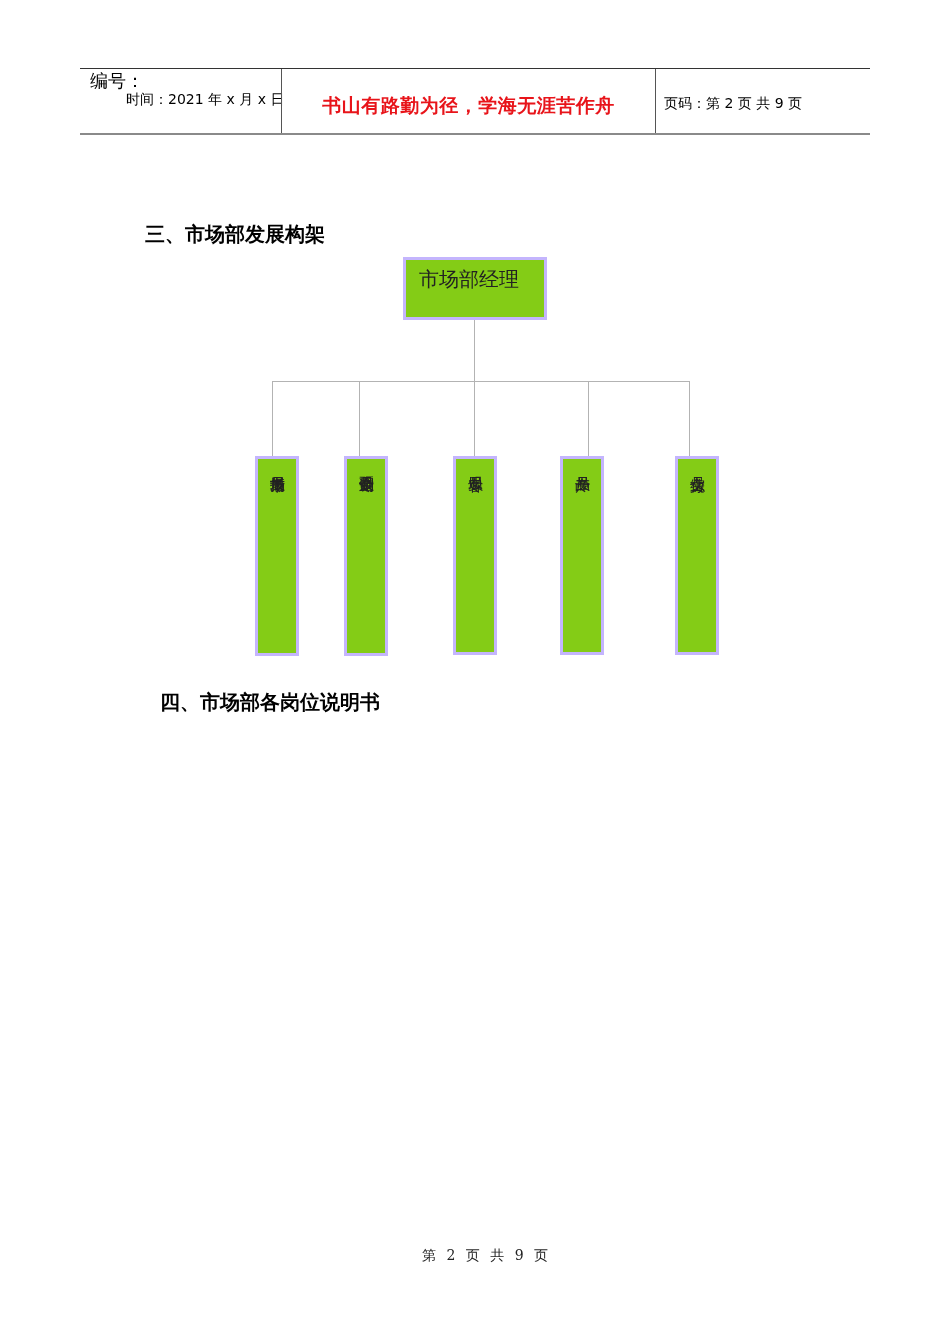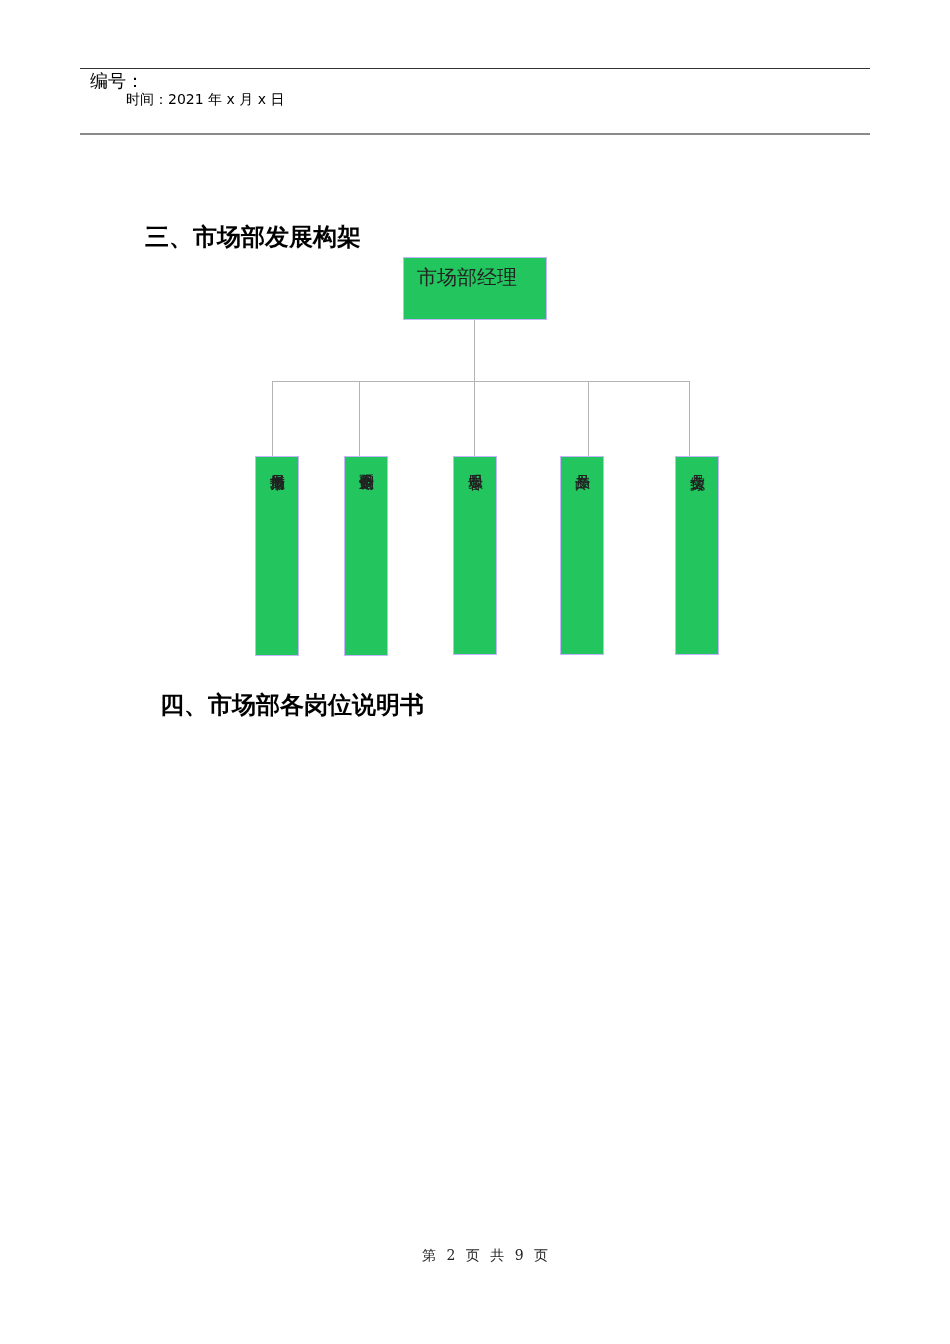--- a/index.html
+++ b/index.html
@@ -9,40 +9,46 @@
                     border-top: 1px solid #333; border-bottom: 2px solid #8a8a8a; box-sizing: border-box; }
     .hcell { position: absolute; top: 0; bottom: 0; }
     .hcell.left { left: 0; width: 201px; }
     .hcell.mid { left: 201px; width: 373px; border-left: 1px solid #555; border-right: 1px solid #555; }
     .hcell.right { left: 575px; right: 0; }
     .hl1 { position: absolute; left: 10px; top: 3px; font-size: 18px; line-height: 17px; }
     .hl2 { position: absolute; left: 10px; top: 22px; font-size: 14px; line-height: 17px; white-space: nowrap; margin-left: 36px; }
     .motto { position: absolute; left: 0; right: 0; top: 24px; text-align: center; color: #e8141a;
              font-size: 19px; font-weight: bold; letter-spacing: 0.5px; white-space: nowrap; }
     .pageinfo { position: absolute; left: 9px; top: 26px; font-size: 14px; white-space: nowrap; }
-    .h-section { position: absolute; left: 145px; font-size: 24px; font-weight: bold; white-space: nowrap;
+    .h-section { position: absolute; left: 145px; font-size: 20px; font-weight: bold; white-space: nowrap;
                  font-family: "DejaVu Sans", sans-serif; }
-    .box { position: absolute; border: 1px solid #c4b5fd; box-sizing: border-box; background: #22c55e; }
+    .box { position: absolute; border: 3px solid #c4b5fd; box-sizing: border-box; background: #84cc16; }
     .mgr-text { position: absolute; left: 13px; top: 6px; font-size: 20px; white-space: nowrap;
                 font-family: "DejaVu Serif", "Liberation Serif", serif; color: #222; }
     .vtext { position: absolute; left: 0; right: 0; top: 6px; text-align: center; font-size: 15px;
              line-height: 19px; font-family: "DejaVu Serif", "Liberation Serif", serif; color: #222;
              writing-mode: vertical-rl; text-orientation: upright; margin: 0 auto; width: 19px; letter-spacing: 0; }
     .line { position: absolute; background: #b3b3b3; }
     .footer { position: absolute; top: 1247px; left: 0; width: 950px; text-align: center;
               font-family: "DejaVu Serif", "Liberation Serif", serif; font-size: 14px; letter-spacing: 3px;
               padding-left: 23px; box-sizing: border-box; color: #222; }
   </style>
 </head>
 <body>
 
 <div class="header-table">
   <div class="hcell left">
     <div class="hl1">编号：</div>
     <div class="hl2">时间：2021 年 x 月 x 日</div>
+  </div>
+  <div class="hcell mid">
+    <div class="motto">书山有路勤为径，学海无涯苦作舟</div>
+  </div>
+  <div class="hcell right">
+    <div class="pageinfo">页码：第 2 页  共 9 页</div>
   </div>
 </div>
 
 <div class="h-section" style="top:221px;">三、市场部发展构架</div>
 
 <div>
   <div class="box" style="left:403px; top:257px; width:144px; height:63px;">
     <div class="mgr-text">市场部经理</div>
   </div>
 

